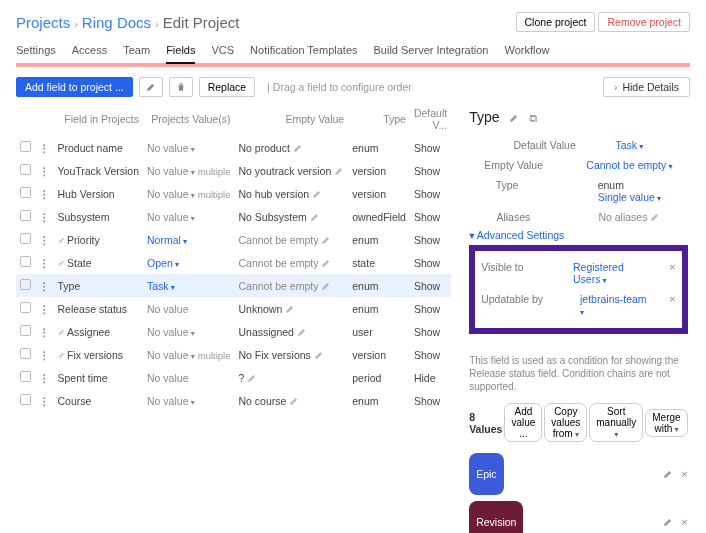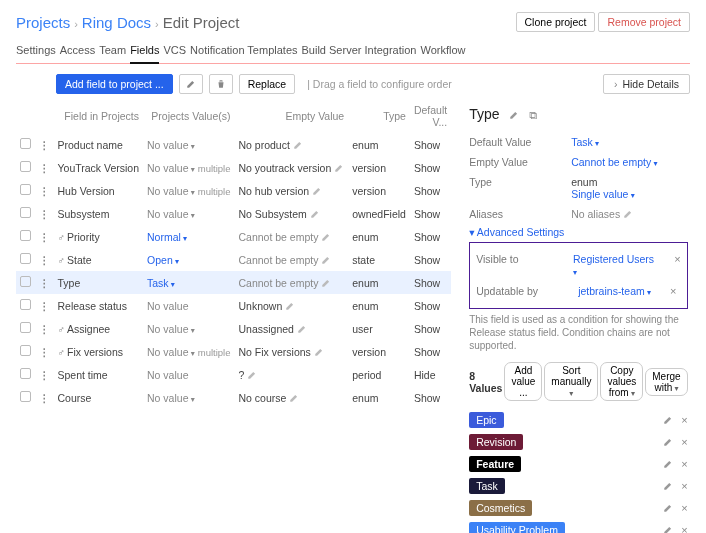--- a/index.html
+++ b/index.html
@@ -8,25 +8,25 @@
 
   .header-row { display:flex; justify-content:space-between; align-items:center; margin-bottom:8px; }
   .breadcrumb { font-size: 15px; color:#666; }
   .breadcrumb .proj { color:#3b82f6; }
   .breadcrumb .sep { margin:0 4px; color:#aaa; font-size:11px; }
   .btn { border:1px solid #ccc; background:#fff; padding:3px 8px; border-radius:2px; font-size:10.5px; cursor:pointer; }
   .btn.danger { color:#d9534f;text-align:center; }
   .btn.primary { background:#2563eb; color:#fff; border-color:#2563eb; }
   .btn.icon { padding:3px 6px; }
 
-  .tabs { display:flex; gap:4px; border-bottom:1px solid #fca5a5; margin-bottom:10px; font-size:11px; }
+  .tabs { display:flex; gap:16px; border-bottom:4px solid #fca5a5; margin-bottom:10px; font-size:11px; }
   .tab { padding:4px 0 6px; color:#555; cursor:pointer; }
   .tab.active { color:#111; border-bottom:2px solid #111; margin-bottom:-1px; font-weight:500; }
 
-  .toolbar { display:flex; align-items:center; gap:6px; margin-bottom:6px;margin-left:40px; }
+  .toolbar { display:flex; align-items:center; gap:6px; margin-bottom:6px; }
   .toolbar .hint { color:#999; font-size:10.5px; margin-left:6px; }
   .toolbar .spacer { flex:1; }
   .hide-details { border:1px solid #ccc; padding:3px 10px; border-radius:2px; font-size:10.5px; cursor:pointer; }
   .hide-details::before { content:"›"; margin-right:5px; color:#888; }
 
   .content { display:flex; gap:0; }
   .left { flex:0 0 390px; }
 
   table.fields { width:100%; border-collapse:collapse; font-size:10.5px; }
   table.fields th { text-align:right; color:#888; font-weight:400; padding:4px 4px 5px; }
@@ -39,35 +39,35 @@
   .dd::after { content:" ▾"; font-size:8px; color:#2563eb; }
   .dd.gray { color:#888; }
   .dd.gray::after { color:#888; }
   .mult { color:#999; font-size:9.5px; margin-left:3px; }
   .gray { color:#888; }
   .dark { color:#444; }
 
   .panel { flex:1; padding:6px 4px 0 18px; font-size:11px; }
   .panel h2 { font-size:14px; font-weight:500; margin:0 0 10px; color:#222; }
   .panel h2 .ico { color:#888; font-size:11px; margin-left:6px; cursor:pointer; }
-  .kv { display:flex; gap:14px; padding:4px 0; font-size:10.5px; }
+  .kv { display:flex; gap:14px; padding:4px 0; font-size:10.5px;justify-content:center; }
   .kv .k { width:88px; color:#777; }
   .kv .v { color:#333; }
   .kv .vlink { color:#2563eb; cursor:pointer; }
   .kv .vlink::after { content:" ▾"; font-size:8px; }
   .remove-x { color:#888; margin-left:5px; cursor:pointer; font-size:11px; }
-  .box { border:1px solid #4c1d95; padding:6px 6px 7px; margin:4px 0 4px; }
+  .box { border:6px solid #4c1d95; padding:6px 6px 7px; margin:4px 0 20px; }
   .footnote { color:#888; font-size:10px; margin:4px 0 10px; line-height:1.3; }
 
   .valbar { display:flex; align-items:center; gap:2px; margin-bottom:8px; font-size:10.5px; }
   .valbar .btn { font-size:10px; padding:2px 6px;border-radius:7px; }
   .valbar .dd-btn::after { content:" ▾"; font-size:8px; color:#666; }
 
   .val-row { display:flex; align-items:center; padding:3px 0; }
-  .val-tag { color:#fff; padding:2px 7px; border-radius:2px; font-size:10.5px; }
+  .val-tag { color:#fff; padding:15px 7px; border-radius:8px; font-size:10.5px; }
   .val-row .spacer { flex:1; }
   .val-row .act { color:#888; cursor:pointer; margin-left:8px; font-size:11px; }
   .epic{background:#3b5bdb;} .revision{background:#6d1b36;} .feature{background:#000000;font-weight:bold;}
   .task{background:#1a1a3a;} .cosmetics{background:#8b6f47;} .usability{background:#3b82f6;}
   .config{background:#f08c3a;}
   svg.pencil { width:10px; height:10px; vertical-align:-1px; }
 </style>
 </head>
 <body>
 
@@ -295,22 +295,22 @@
           <span class="k">Updatable by</span>
           <span class="vlink">jetbrains-team</span>
           <span class="remove-x">×</span>
         </div>
     </div>
     <div class="footnote">This field is used as a condition for showing the Release status field. Condition chains are not supported.</div>
 
     <div class="valbar">
       <b>8 Values</b>
       <button class="btn">Add value ...</button>
+      <button class="btn dd-btn">Copy values from</button>
       <button class="btn dd-btn">Sort manually</button>
-      <button class="btn dd-btn">Copy values from</button>
       <button class="btn dd-btn">Merge with</button>
     </div>
 
     <div id="values">
         <div class="val-row">
           <span class="val-tag epic">Epic</span>
           <span class="spacer"></span>
           <span class="act"><svg class="pencil" viewBox="0 0 16 16">
               <path fill="#999" d="M2 11l8-8 3 3-8 8H2v-3z"></path>
             </svg></span>

